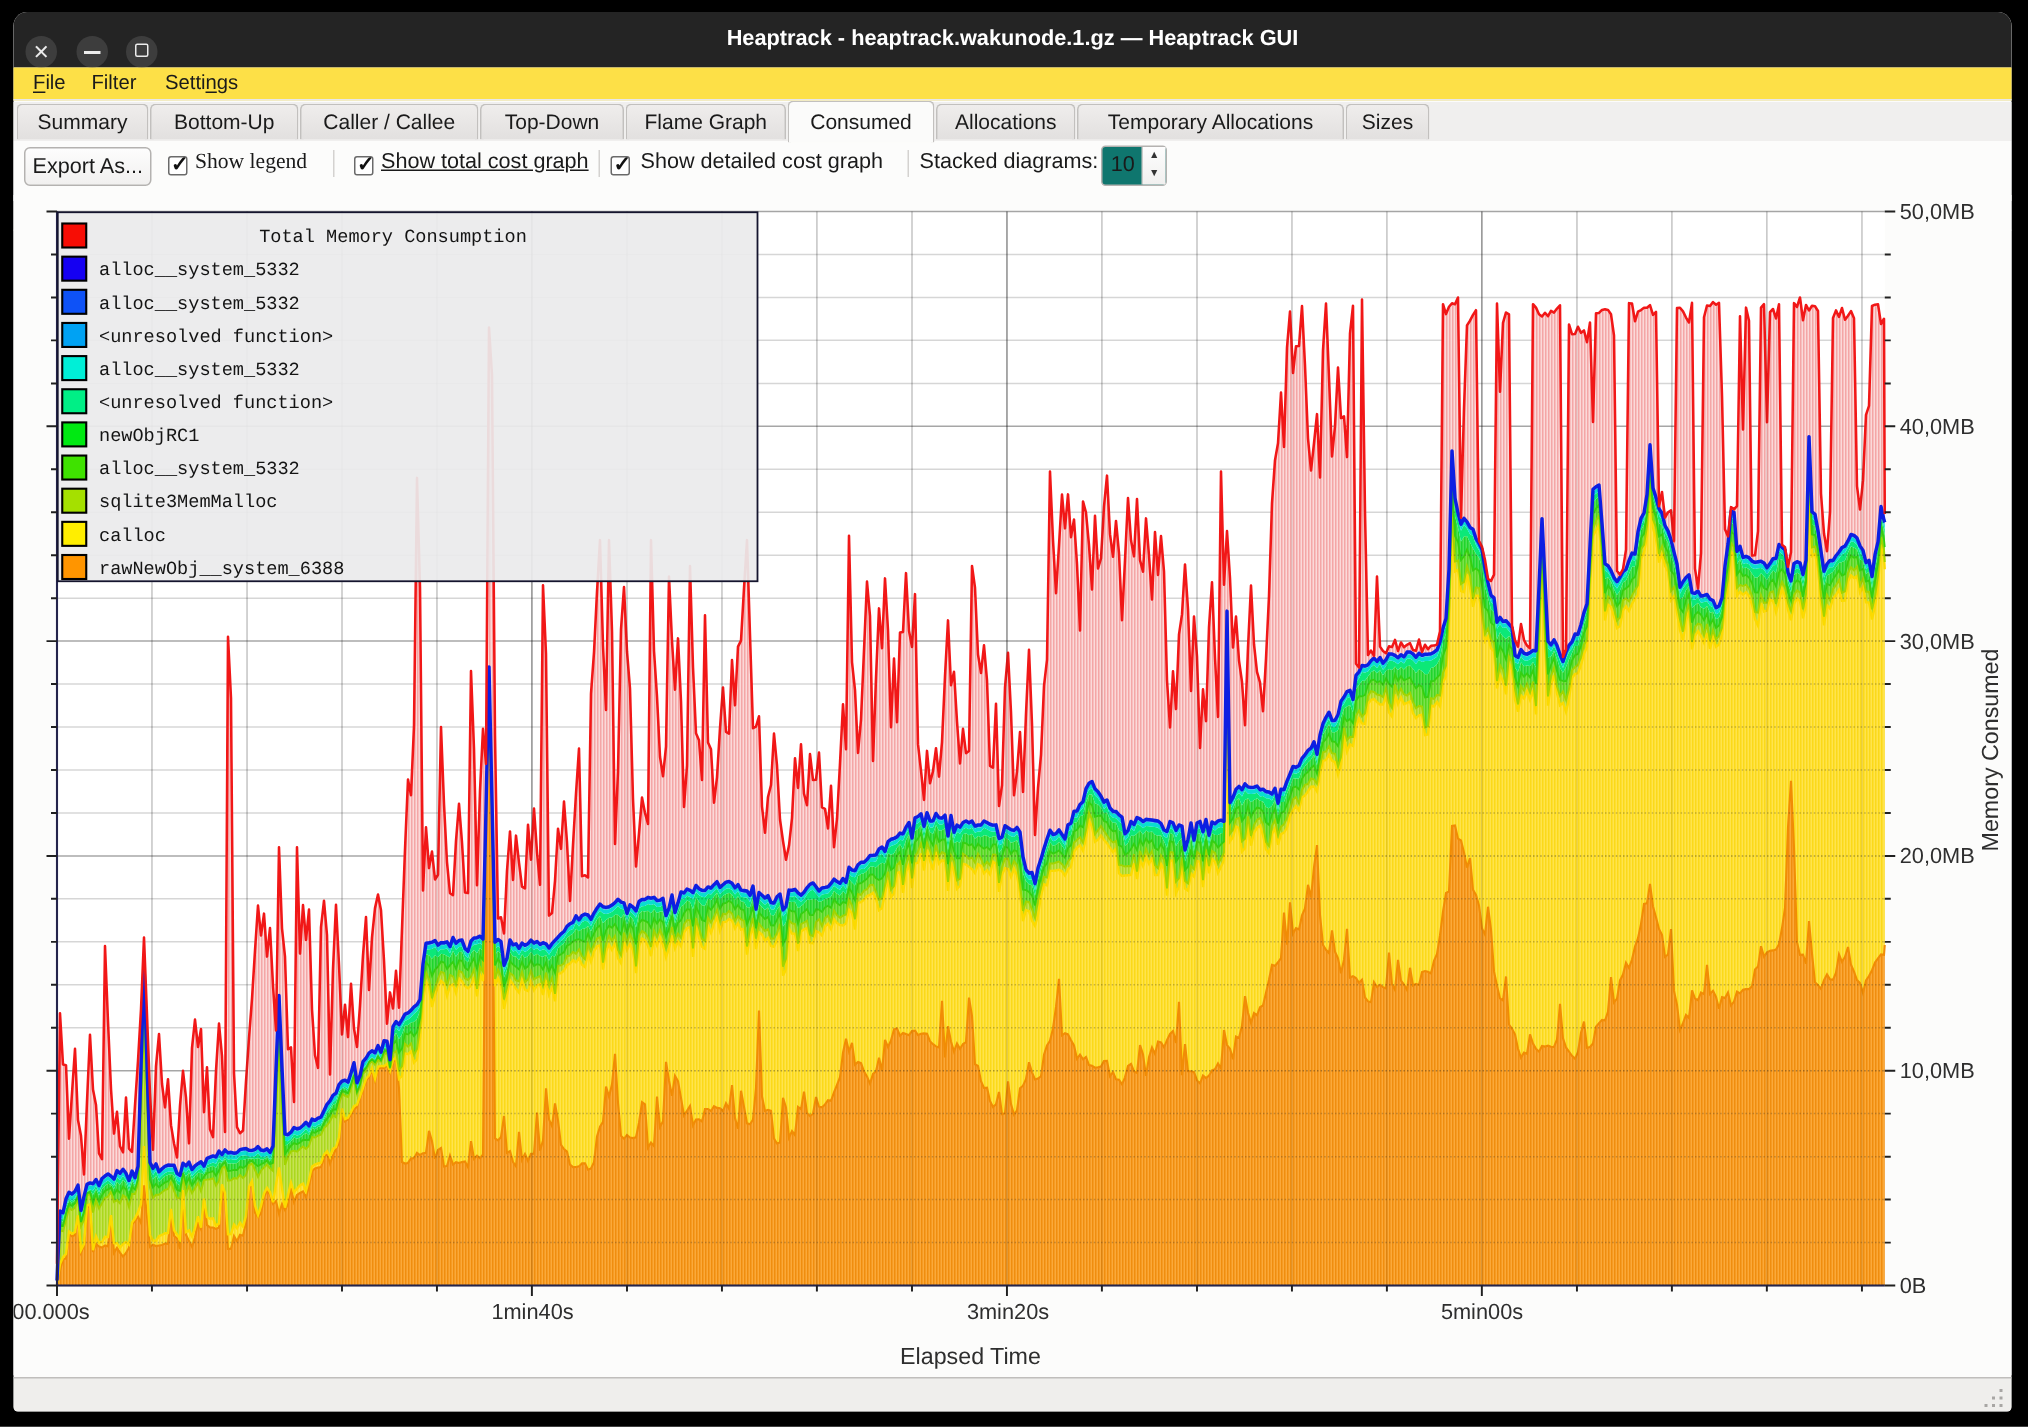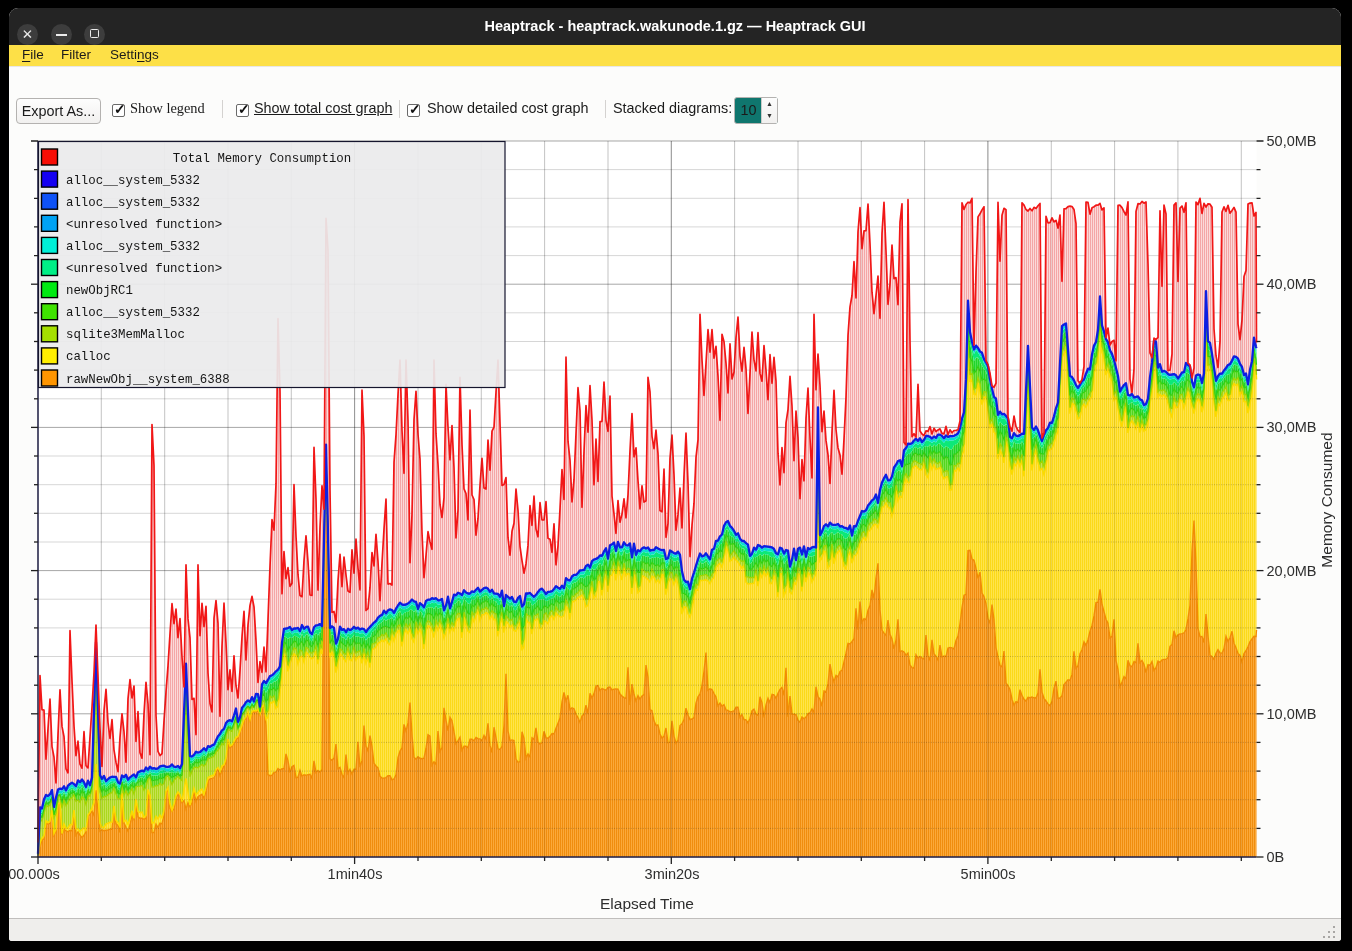--- a/index.html
+++ b/index.html
@@ -56,20 +56,32 @@
   <div id="tbar">
     <div class="wbtn" style="left:8px;">✕</div>
     <div class="wbtn" id="bmin" style="left:42px;"></div>
     <div class="wbtn" id="bmax" style="left:75px;"></div>
     <div id="title">Heaptrack - heaptrack.wakunode.1.gz — Heaptrack GUI</div>
   </div>
   <div id="menu">
     <span class="mi" style="left:22px;"><u>F</u>ile</span>
     <span class="mi" style="left:61px;text-align:center;">Filter</span>
     <span class="mi" style="left:110px;">Setti<u>n</u>gs</span>
+  </div>
+  <div id="tabstrip">
+    <div class="tab" style="left:11px; width:88px;">Summary</div>
+    <div class="tab" style="left:100px; width:99px;">Bottom-Up</div>
+    <div class="tab" style="left:200px; width:119px;">Caller / Callee</div>
+    <div class="tab" style="left:320px; width:96px;">Top-Down</div>
+    <div class="tab" style="left:417px; width:107px;">Flame Graph</div>
+    <div class="tab act" style="left:525px; width:98px;">Consumed</div>
+    <div class="tab" style="left:624px; width:93px;">Allocations</div>
+    <div class="tab" style="left:718px; width:178px;">Temporary Allocations</div>
+    <div class="tab" style="left:897px; width:56px;">Sizes</div>
+    <div id="tabline"></div>
   </div>
   <div id="toolbar">
     <div id="expbtn">Export As...</div>
     <div class="cb" style="left:112px;"></div>
       <span class="cblab" style="left:130px;font-family:Liberation Serif, serif;">Show legend</span>
     <div class="tsep" style="left:222px;"></div>
     <div class="cb" style="left:236px;"></div>
       <span class="cblab" style="left:254px;text-decoration:underline;">Show total cost graph</span>
     <div class="tsep" style="left:399px;"></div>
     <div class="cb" style="left:407px;"></div>

